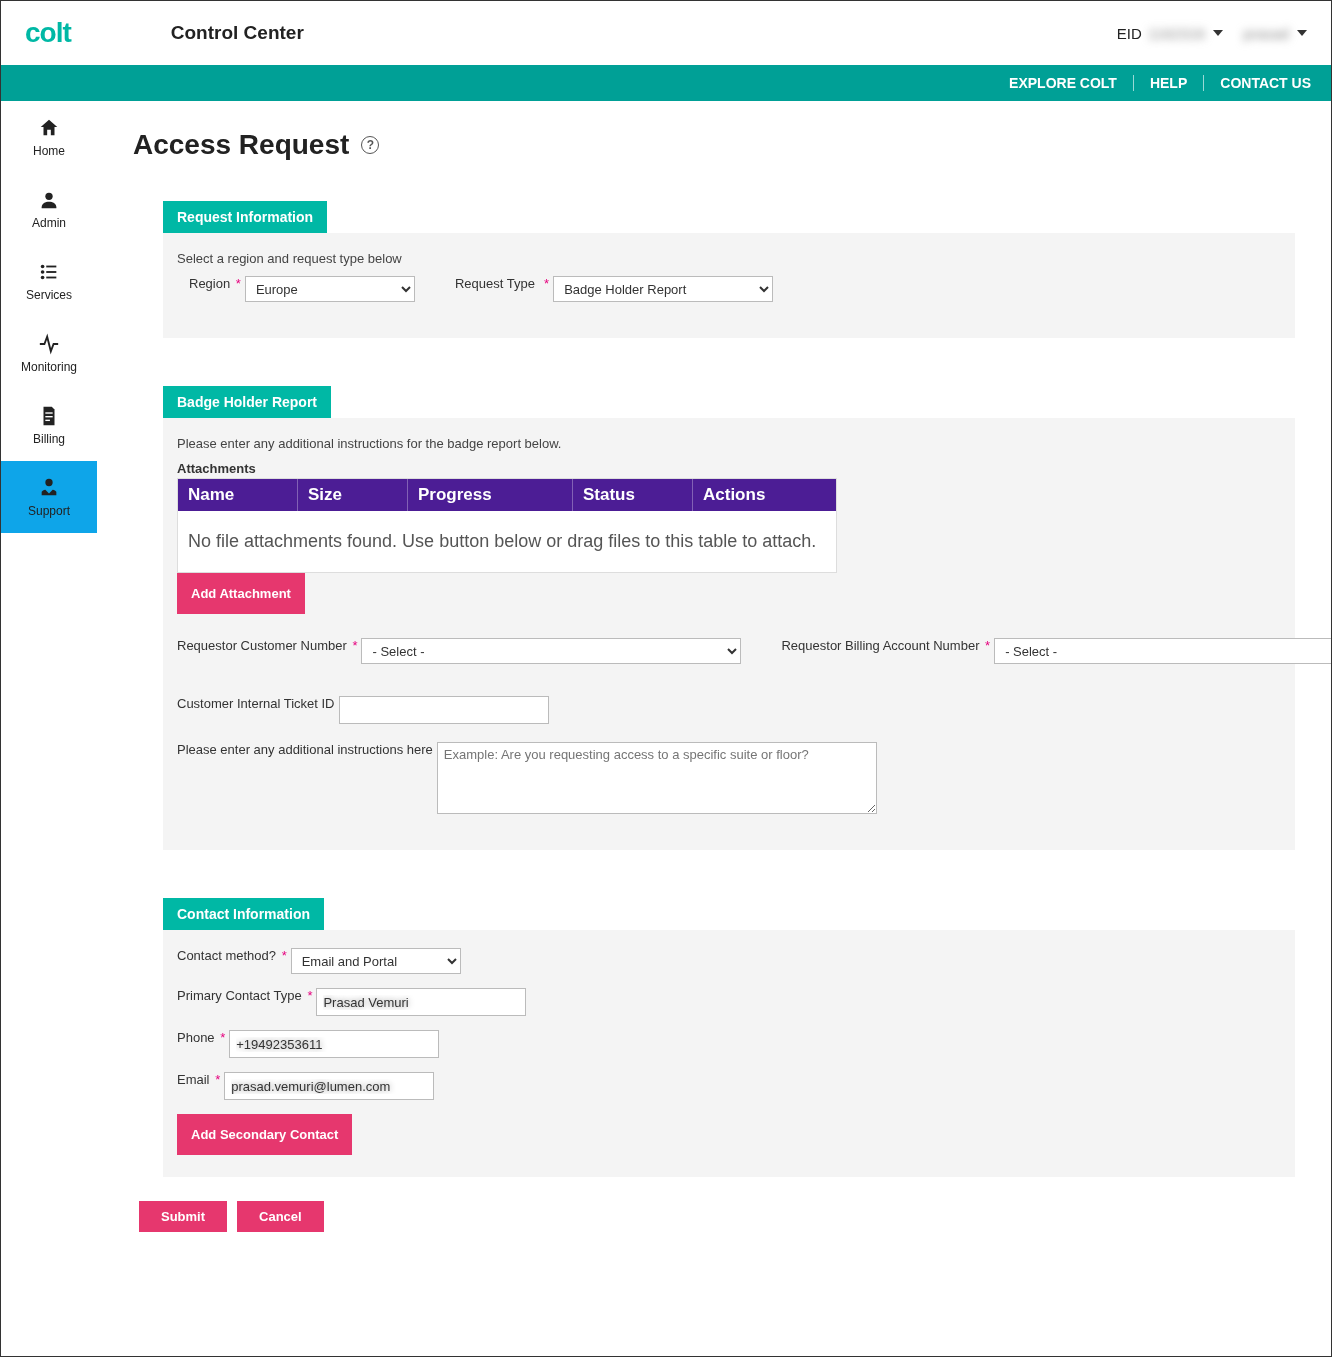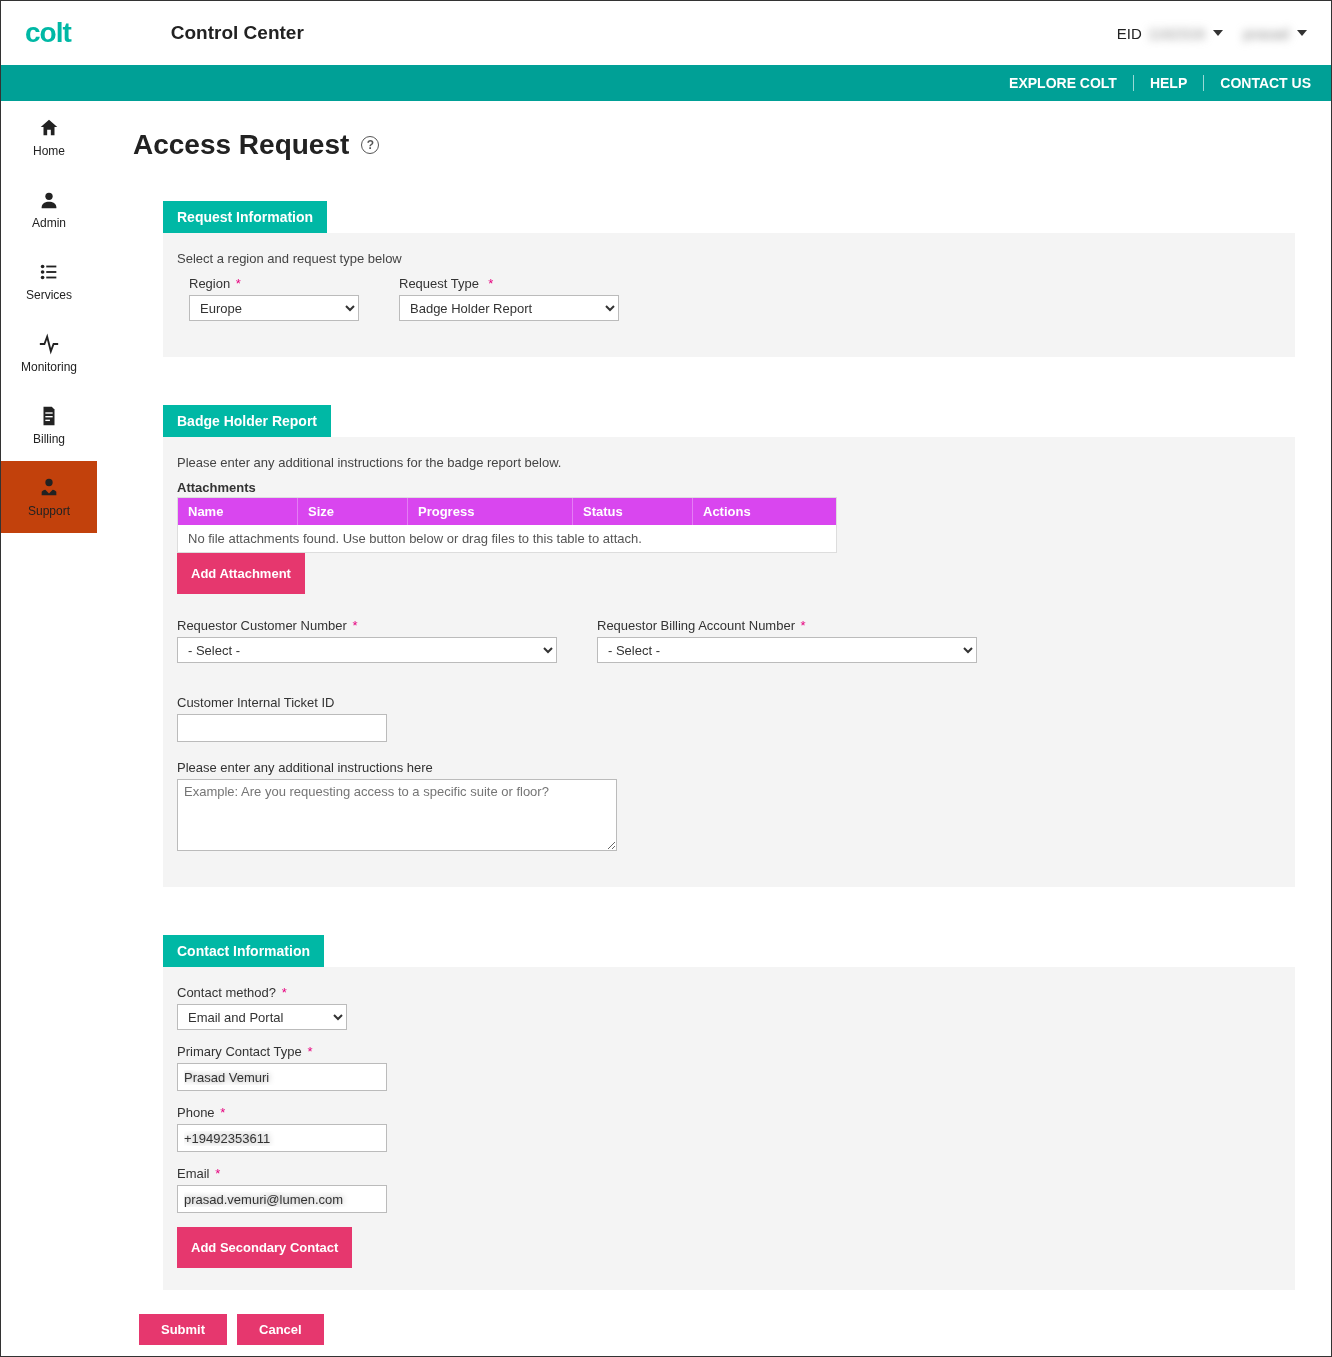--- a/index.html
+++ b/index.html
@@ -18,50 +18,50 @@
 
   
   .nav-bar { height: 36px; background: #00a096; display:flex; align-items:center; justify-content:flex-end; padding: 0 20px; }
   .nav-bar a { color:#fff; font-weight:700; font-size:14px; text-decoration:none; padding:0 16px; border-right:1px solid rgba(255,255,255,0.6); }
   .nav-bar a:last-child { border-right:none; padding-right:0; }
 
   
   .body-area { display:flex; height: calc(1357px - 64px - 36px - 2px); }
   .sidebar { width: 96px; background:#fff; border-right:0; }
   .side-item { display:flex; flex-direction:column; align-items:center; justify-content:center; height:72px; cursor:pointer; font-size:12px; color:#222; }
-  .side-item.active { background:#c2410c; }
+  .side-item.active { background:#0ea5e9; }
   .side-icon { font-size:22px; width:24px; height:24px; display:inline-flex; align-items:center; justify-content:center; margin-bottom:4px; }
   .side-icon svg { width:22px; height:22px; }
 
   
   .main { flex:1; padding: 28px 36px 20px 36px; overflow:auto; }
   .page-title { font-size: 28px; font-weight: 800; color:#222; display:flex; align-items:center; gap:12px; margin-bottom: 40px; }
   .help-circle { width:18px; height:18px; border:1.5px solid #555; border-radius:50%; display:inline-flex; align-items:center; justify-content:center; font-size:12px; color:#555; }
 
   .section { margin-bottom: 48px; }
   .section-header { display:inline-block; background:#00b8a5; color:#fff; font-weight:700; font-size:14px; padding:8px 14px; }
   .section-body { background:#f4f4f4; padding: 18px 14px 22px 14px; }
 
   .hint { font-size:13px; color:#444; margin-bottom:10px; }
 
   .row { display:flex; gap:40px; }
-  .field { display:flex; flex-direction:column; gap:4px; margin-bottom:14px; }
+  .field { display:flex; flex-direction:row; gap:4px; margin-bottom:14px; }
   .field label { font-size:13px; color:#333; }
   .req { color:#e6007e; margin-left:2px; }
   select, input[type=text], textarea { border:1px solid #bbb; background:#fff; padding:4px 6px; font-size:13px; color:#333; font-family:inherit; }
   select { height:26px; }
   input[type=text] { height:28px; }
   textarea { resize: both; }
 
   .attach-table { width: 660px; border:1px solid #ddd; background:#fff; }
-  .attach-head { display:flex; background:#d946ef; color:#fff; font-weight:700; font-size:13px; }
+  .attach-head { display:flex; background:#4c1d95; color:#fff; font-weight:700; font-size:17px; }
   .attach-head > div { padding:6px 10px; border-right:1px solid rgba(255,255,255,.3); }
   .attach-head > div:last-child { border-right:0; }
   .col-name { width:120px; } .col-size{width:110px;} .col-prog{width:165px;} .col-status{width:120px;} .col-act{flex:1;}
-  .attach-body { padding:6px 10px; font-size:13px; color:#555; }
+  .attach-body { padding:20px 10px; font-size:18px; color:#555; }
 
   .btn-pink { background:#e6376e; color:#fff; border:none; padding:7px 16px; font-weight:700; font-size:13px; cursor:pointer; }
   .btn-pink.sm { padding:13px 14px; font-size:13px; }
 
   .two-col { display:flex; gap:40px; }
   .two-col .field { flex:0 0 auto; }
 
   .footer-btns { display:flex; gap:10px; margin-top:4px; }
   .footer-btns .btn-pink { padding:8px 22px; }
 

